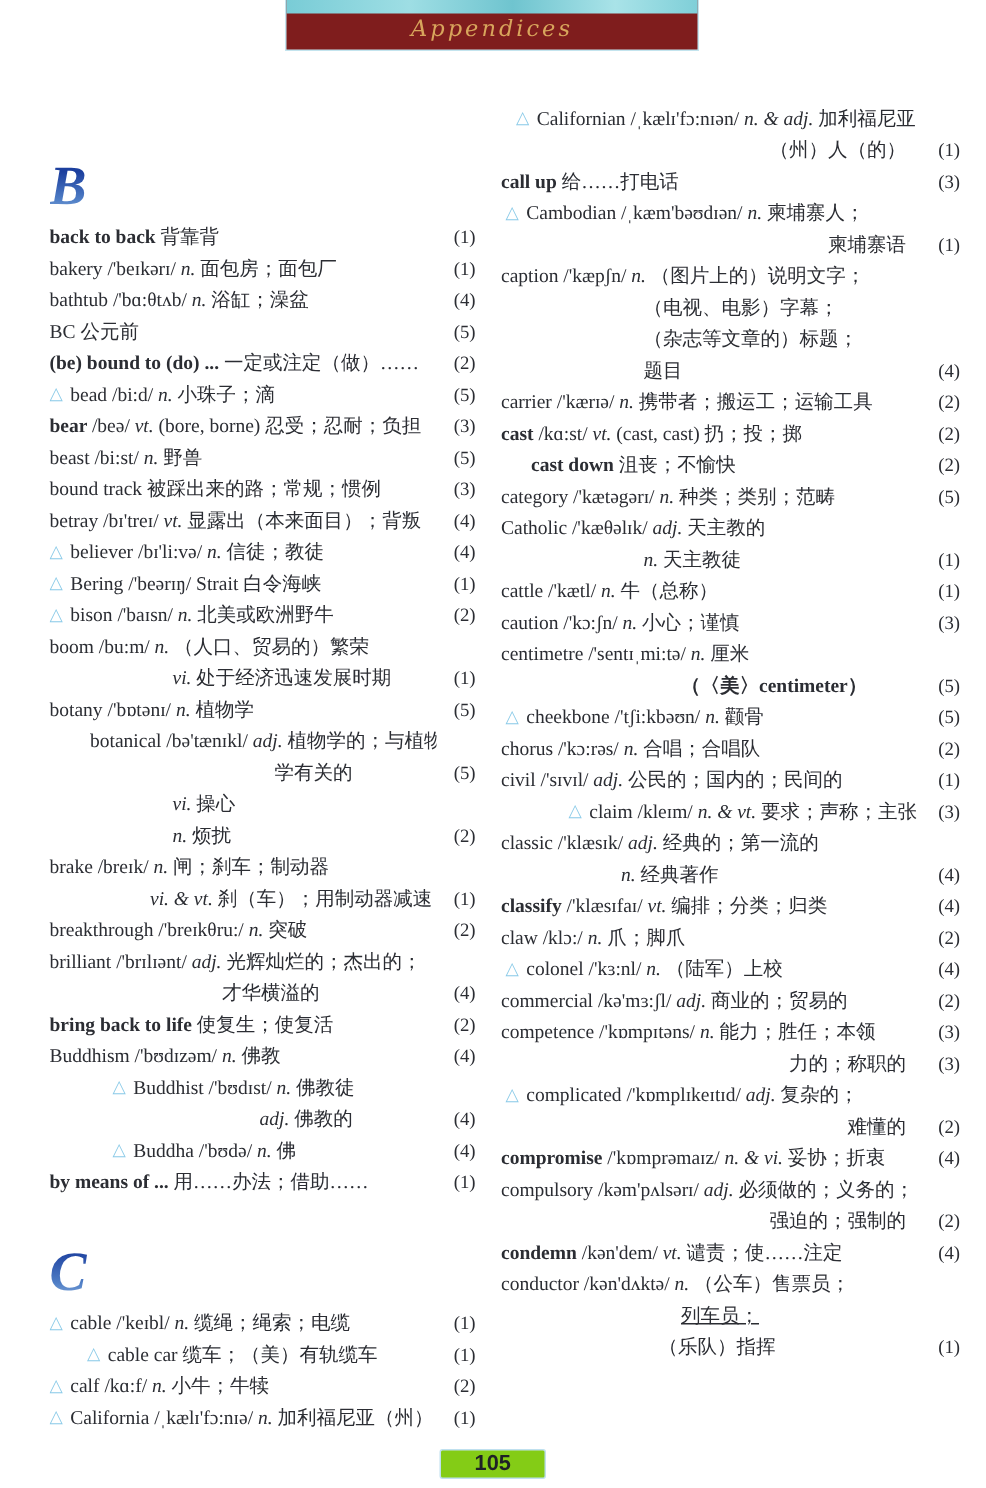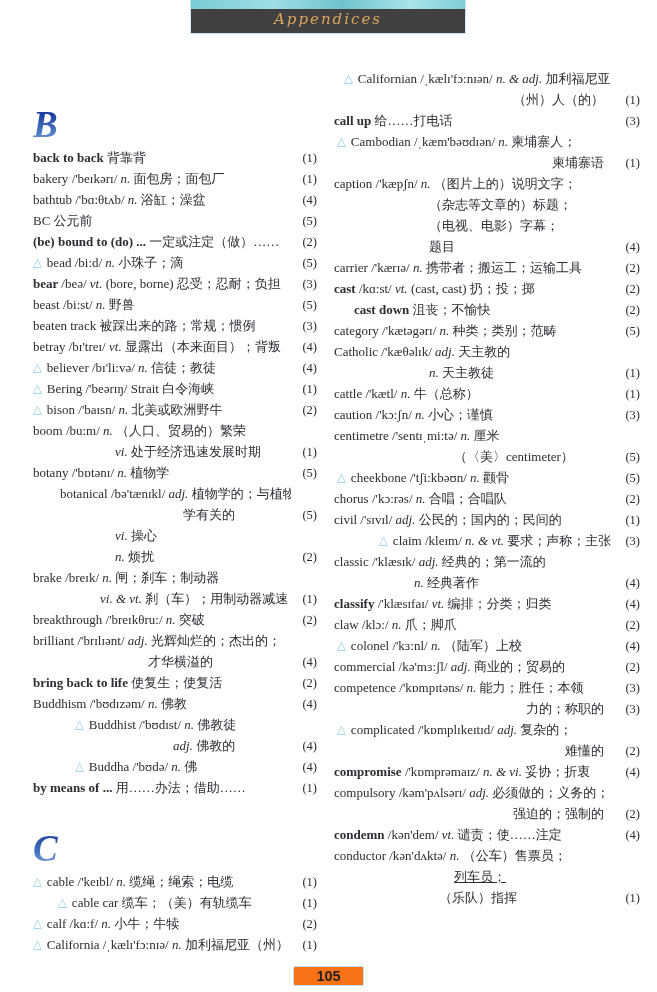--- a/index.html
+++ b/index.html
@@ -4,21 +4,21 @@
 <style>
   html,body{margin:0;padding:0;}
   body{
     width:657px;height:992px;position:relative;background:#ffffff;
     font-family:"Liberation Serif","DejaVu Serif",serif;
     color:#2b2d33;overflow:hidden;
   }
   
   .hdr{
     position:absolute;left:190px;top:0;width:276px;height:34px;
-    border:1px solid #c3e4ee;border-top:none;background:#404040;
+    border:1px solid #c3e4ee;border-top:none;background:#7f1d1d;
     box-sizing:border-box;
   }
   .hdr-strip{
     position:absolute;left:0;top:0;width:100%;height:9px;
     background:linear-gradient(90deg,#79ccd6 0%,#9edee4 30%,#6fc4cf 55%,#a9e3e8 80%,#7fcfd8 100%);
   }
   .hdr-title{
     position:absolute;left:0;top:10px;width:100%;text-align:center;
     font-style:italic;font-size:15px;letter-spacing:2px;color:#d8a55c;
     font-family:"DejaVu Serif","Liberation Serif",serif;
@@ -43,21 +43,21 @@
     background:linear-gradient(180deg,#1c3f9e 35%,#4f7ec6 75%,#8fb3de 100%);
     -webkit-background-clip:text;background-clip:text;color:transparent;
     margin-bottom:2px;
   }
   .sec-letter.gap{margin-top:16px;height:55px;}
   
   .pagenum-wrap{
     position:absolute;left:0;bottom:6px;width:100%;display:flex;justify-content:center;
   }
   .pagenum{
-    background:#f97316;border:1px solid #bfe0ef;border-radius:2px;
+    background:#84cc16;border:1px solid #bfe0ef;border-radius:2px;
     padding:1px 22px;font-weight:bold;font-size:14.5px;color:#1f2126;
     font-family:"Liberation Sans","DejaVu Sans",sans-serif;
   }
 </style>
 </head>
 <body>
 
 <div class="hdr">
   <div class="hdr-strip"></div>
   <div class="hdr-title">Appendices</div>
@@ -91,21 +91,21 @@
     </div>
     <div class="line">
       <span class="lt"><span class="seg-b">bear </span><span class="seg-p">/beə/ </span><span class="seg-i">vt. </span><span class="seg-w">(bore, borne) </span><span class="seg-c">忍受；忍耐；负担</span></span>
       <span class="num">(3)</span>
     </div>
     <div class="line">
       <span class="lt"><span class="seg-w">beast </span><span class="seg-p">/bi:st/ </span><span class="seg-i">n. </span><span class="seg-c">野兽</span></span>
       <span class="num">(5)</span>
     </div>
     <div class="line">
-      <span class="lt"><span class="seg-w">beaten track </span><span class="seg-c">被踩出来的路；常规；惯例</span></span>
+      <span class="lt"><span class="seg-w">bound track </span><span class="seg-c">被踩出来的路；常规；惯例</span></span>
       <span class="num">(3)</span>
     </div>
     <div class="line">
       <span class="lt"><span class="seg-w">betray </span><span class="seg-p">/bɪ'treɪ/ </span><span class="seg-i">vt. </span><span class="seg-c">显露出（本来面目）；背叛</span></span>
       <span class="num">(4)</span>
     </div>
     <div class="line">
       <span class="lt"><span class="tri">△</span><span class="seg-w">believer </span><span class="seg-p">/bɪ'li:və/ </span><span class="seg-i">n. </span><span class="seg-c">信徒；教徒</span></span>
       <span class="num">(4)</span>
     </div>
@@ -226,28 +226,28 @@
     </div>
     <div class="line">
       <span class="lt tr"><span class="seg-c">柬埔寨语</span></span>
       <span class="num">(1)</span>
     </div>
     <div class="line">
       <span class="lt"><span class="seg-w">caption </span><span class="seg-p">/'kæpʃn/ </span><span class="seg-i">n. </span><span class="seg-c">（图片上的）说明文字；</span></span>
       <span class="num"></span>
     </div>
     <div class="line">
+      <span class="lt" style="padding-left: 95px;"><span class="seg-c">（电视、电影）字幕；</span></span>
+      <span class="num"></span>
+    </div>
+    <div class="line">
       <span class="lt" style="padding-left: 95px;"><span class="seg-c">（杂志等文章的）标题；</span></span>
       <span class="num"></span>
     </div>
     <div class="line">
-      <span class="lt" style="padding-left: 95px;"><span class="seg-c">（电视、电影）字幕；</span></span>
-      <span class="num"></span>
-    </div>
-    <div class="line">
       <span class="lt" style="padding-left: 95px;"><span class="seg-c">题目</span></span>
       <span class="num">(4)</span>
     </div>
     <div class="line">
       <span class="lt"><span class="seg-w">carrier </span><span class="seg-p">/'kærɪə/ </span><span class="seg-i">n. </span><span class="seg-c">携带者；搬运工；运输工具</span></span>
       <span class="num">(2)</span>
     </div>
     <div class="line">
       <span class="lt"><span class="seg-b">cast </span><span class="seg-p">/kɑ:st/ </span><span class="seg-i">vt. </span><span class="seg-w">(cast, cast) </span><span class="seg-c">扔；投；掷</span></span>
       <span class="num">(2)</span>
@@ -274,21 +274,21 @@
     </div>
     <div class="line">
       <span class="lt"><span class="seg-w">caution </span><span class="seg-p">/'kɔ:ʃn/ </span><span class="seg-i">n. </span><span class="seg-c">小心；谨慎</span></span>
       <span class="num">(3)</span>
     </div>
     <div class="line">
       <span class="lt"><span class="seg-w">centimetre </span><span class="seg-p">/'sentɪˌmi:tə/ </span><span class="seg-i">n. </span><span class="seg-c">厘米</span></span>
       <span class="num"></span>
     </div>
     <div class="line">
-      <span class="lt" style="padding-left: 120px;"><span class="seg-c">（〈美〉centimeter）</span></span>
+      <span class="lt" style="padding-left: 120px; font-weight: bold;"><span class="seg-c">（〈美〉centimeter）</span></span>
       <span class="num">(5)</span>
     </div>
     <div class="line">
       <span class="lt" style="padding-left: 3px;"><span class="tri">△</span><span class="seg-w">cheekbone </span><span class="seg-p">/'tʃi:kbəʊn/ </span><span class="seg-i">n. </span><span class="seg-c">颧骨</span></span>
       <span class="num">(5)</span>
     </div>
     <div class="line">
       <span class="lt"><span class="seg-w">chorus </span><span class="seg-p">/'kɔ:rəs/ </span><span class="seg-i">n. </span><span class="seg-c">合唱；合唱队</span></span>
       <span class="num">(2)</span>
     </div>

